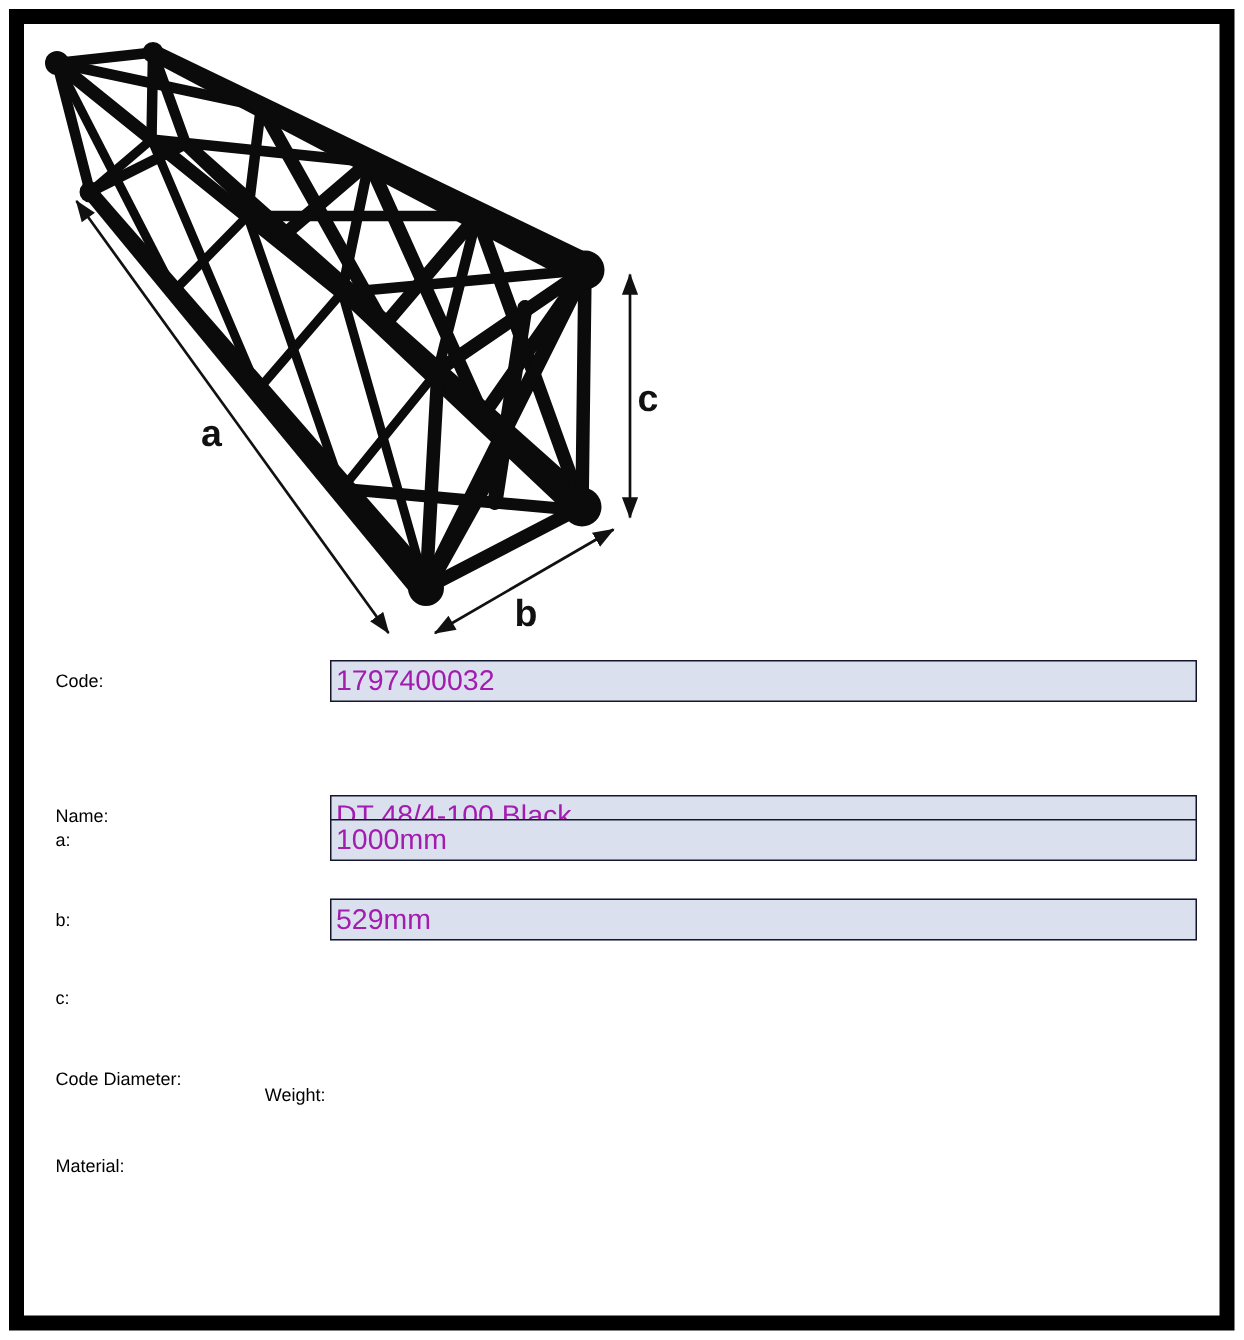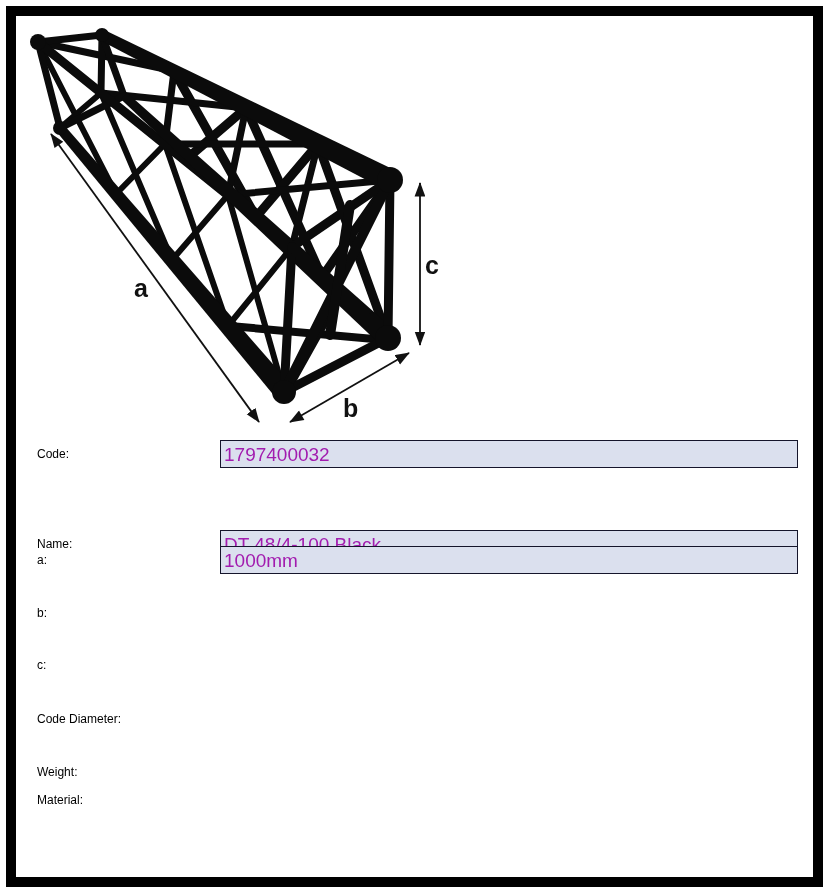--- a/index.html
+++ b/index.html
@@ -20,21 +20,21 @@
   .field-label{
     position:absolute;left:37px;width:180px;height:28px;line-height:28px;
     font-size:12px;color:#000;white-space:nowrap;
   }
   .field-box{
     position:absolute;left:220px;width:578px;height:28px;line-height:27px;
     font-size:19px;background:#dbe0ee;border:1px solid #15152b;
     box-sizing:border-box;padding-left:3px;color:#a21caf;white-space:nowrap;overflow:hidden;
   }
   .r0{top:440px;} .r1{top:486px;margin-top:44px;} .r2{top:546px;} .r3{top:599px;}
-  .r4{top:651px;} .r5{top:705px;} .r6{top:758px;} .r7{top:786px;}
+  .r4{top:651px;} .r5{top:705px;} .r6{top:716px;text-align:right;} .r7{top:763px;}
 </style>
 </head>
 <body>
 
 <div class="page">
   <div class="frame"></div>
 
   <div class="diagram">
     <svg width="460" height="440" viewBox="0 0 460 440" xmlns="http://www.w3.org/2000/svg">
       <defs>
@@ -130,20 +130,21 @@
   <div class="field-label r0">Code:</div>
   <div class="field-box  r0">1797400032</div>
 
   <div class="field-label r1">Name:</div>
   <div class="field-box  r1">DT 48/4-100 Black</div>
 
   <div class="field-label r2">a:</div>
   <div class="field-box  r2">1000mm</div>
 
   <div class="field-label r3">b:</div>
+  <div class="field-box  r3">529mm</div>
 
   <div class="field-label r4">c:</div>
 
   <div class="field-label r5">Code Diameter:</div>
 
   <div class="field-label r6">Weight:</div>
 
   <div class="field-label r7">Material:</div>
 </div>
 

